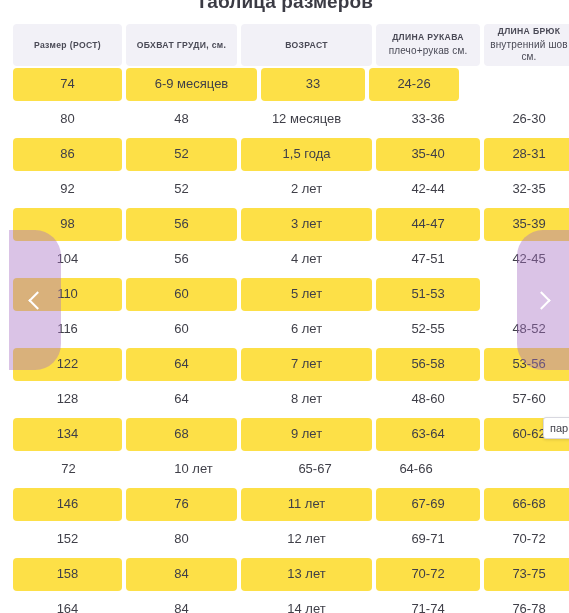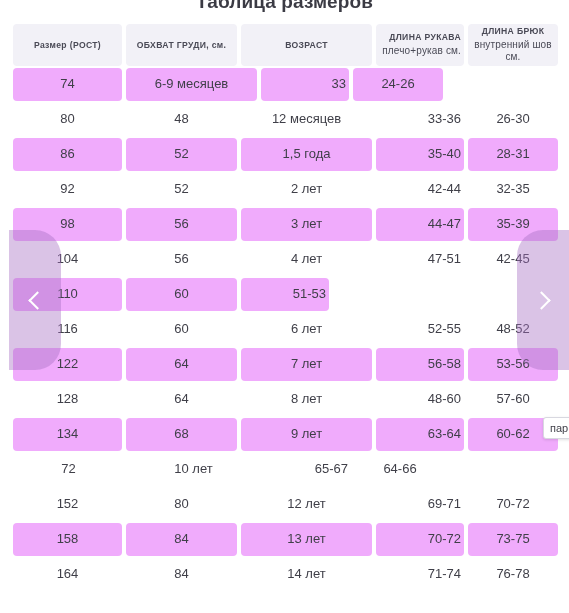--- a/index.html
+++ b/index.html
@@ -60,21 +60,21 @@
     color: #43434d;
     line-height: 1.25;
     min-height: 34px;
     padding: 2px 3px;
   }
 
   
   .c0 { width: 109px; }
   .c1 { width: 111px; }
   .c2 { width: 131px; }
-  .c3 { width: 88px; align-items: flex-end; }
+  .c3 { width: 104px; }
   .c4 { width: 90px; }
 
   
   .row.header .cell {
     background: #f2f1f7;
     min-height: 37px;
     font-size: 8.6px;
     font-weight: 600;
     letter-spacing: .35px;
     color: #4a4a56;
@@ -89,21 +89,21 @@
   }
 
   
   .row.data .cell {
     background: #ffffff;
     min-height: 33px;
     font-size: 13px;
     color: #3f3f48;
   }
   .row.data.alt .cell {
-    background: #f0abfc;
+    background: #fde047;
   }
 
   
   .carousel-nav {
     position: absolute;
     top: 230px;
     width: 52px;
     height: 140px;
     background: rgba(166, 113, 196, 0.42);
     display: flex;
@@ -210,20 +210,21 @@
         <div class="row data">
           <div class="cell c0">104</div>
           <div class="cell c1">56</div>
           <div class="cell c2">4 лет</div>
           <div class="cell c3">47-51</div>
           <div class="cell c4">42-45</div>
         </div>
         <div class="row data alt">
           <div class="cell c0">110</div>
           <div class="cell c1">60</div>
+          <div class="cell c2">5 лет</div>
           <div class="cell c3">51-53</div>
         </div>
         <div class="row data">
           <div class="cell c0">116</div>
           <div class="cell c1">60</div>
           <div class="cell c2">6 лет</div>
           <div class="cell c3">52-55</div>
           <div class="cell c4">48-52</div>
         </div>
         <div class="row data alt">
@@ -246,20 +247,27 @@
           <div class="cell c2">9 лет</div>
           <div class="cell c3">63-64</div>
           <div class="cell c4">60-62</div>
         </div>
         <div class="row data">
           <div class="cell c1">72</div>
           <div class="cell c2">10 лет</div>
           <div class="cell c3">65-67</div>
           <div class="cell c4">64-66</div>
         </div>
+        <div class="row data alt">
+          <div class="cell c0">146</div>
+          <div class="cell c1">76</div>
+          <div class="cell c2">11 лет</div>
+          <div class="cell c3">67-69</div>
+          <div class="cell c4">66-68</div>
+        </div>
         <div class="row data">
           <div class="cell c0">152</div>
           <div class="cell c1">80</div>
           <div class="cell c2">12 лет</div>
           <div class="cell c3">69-71</div>
           <div class="cell c4">70-72</div>
         </div>
         <div class="row data alt">
           <div class="cell c0">158</div>
           <div class="cell c1">84</div>

